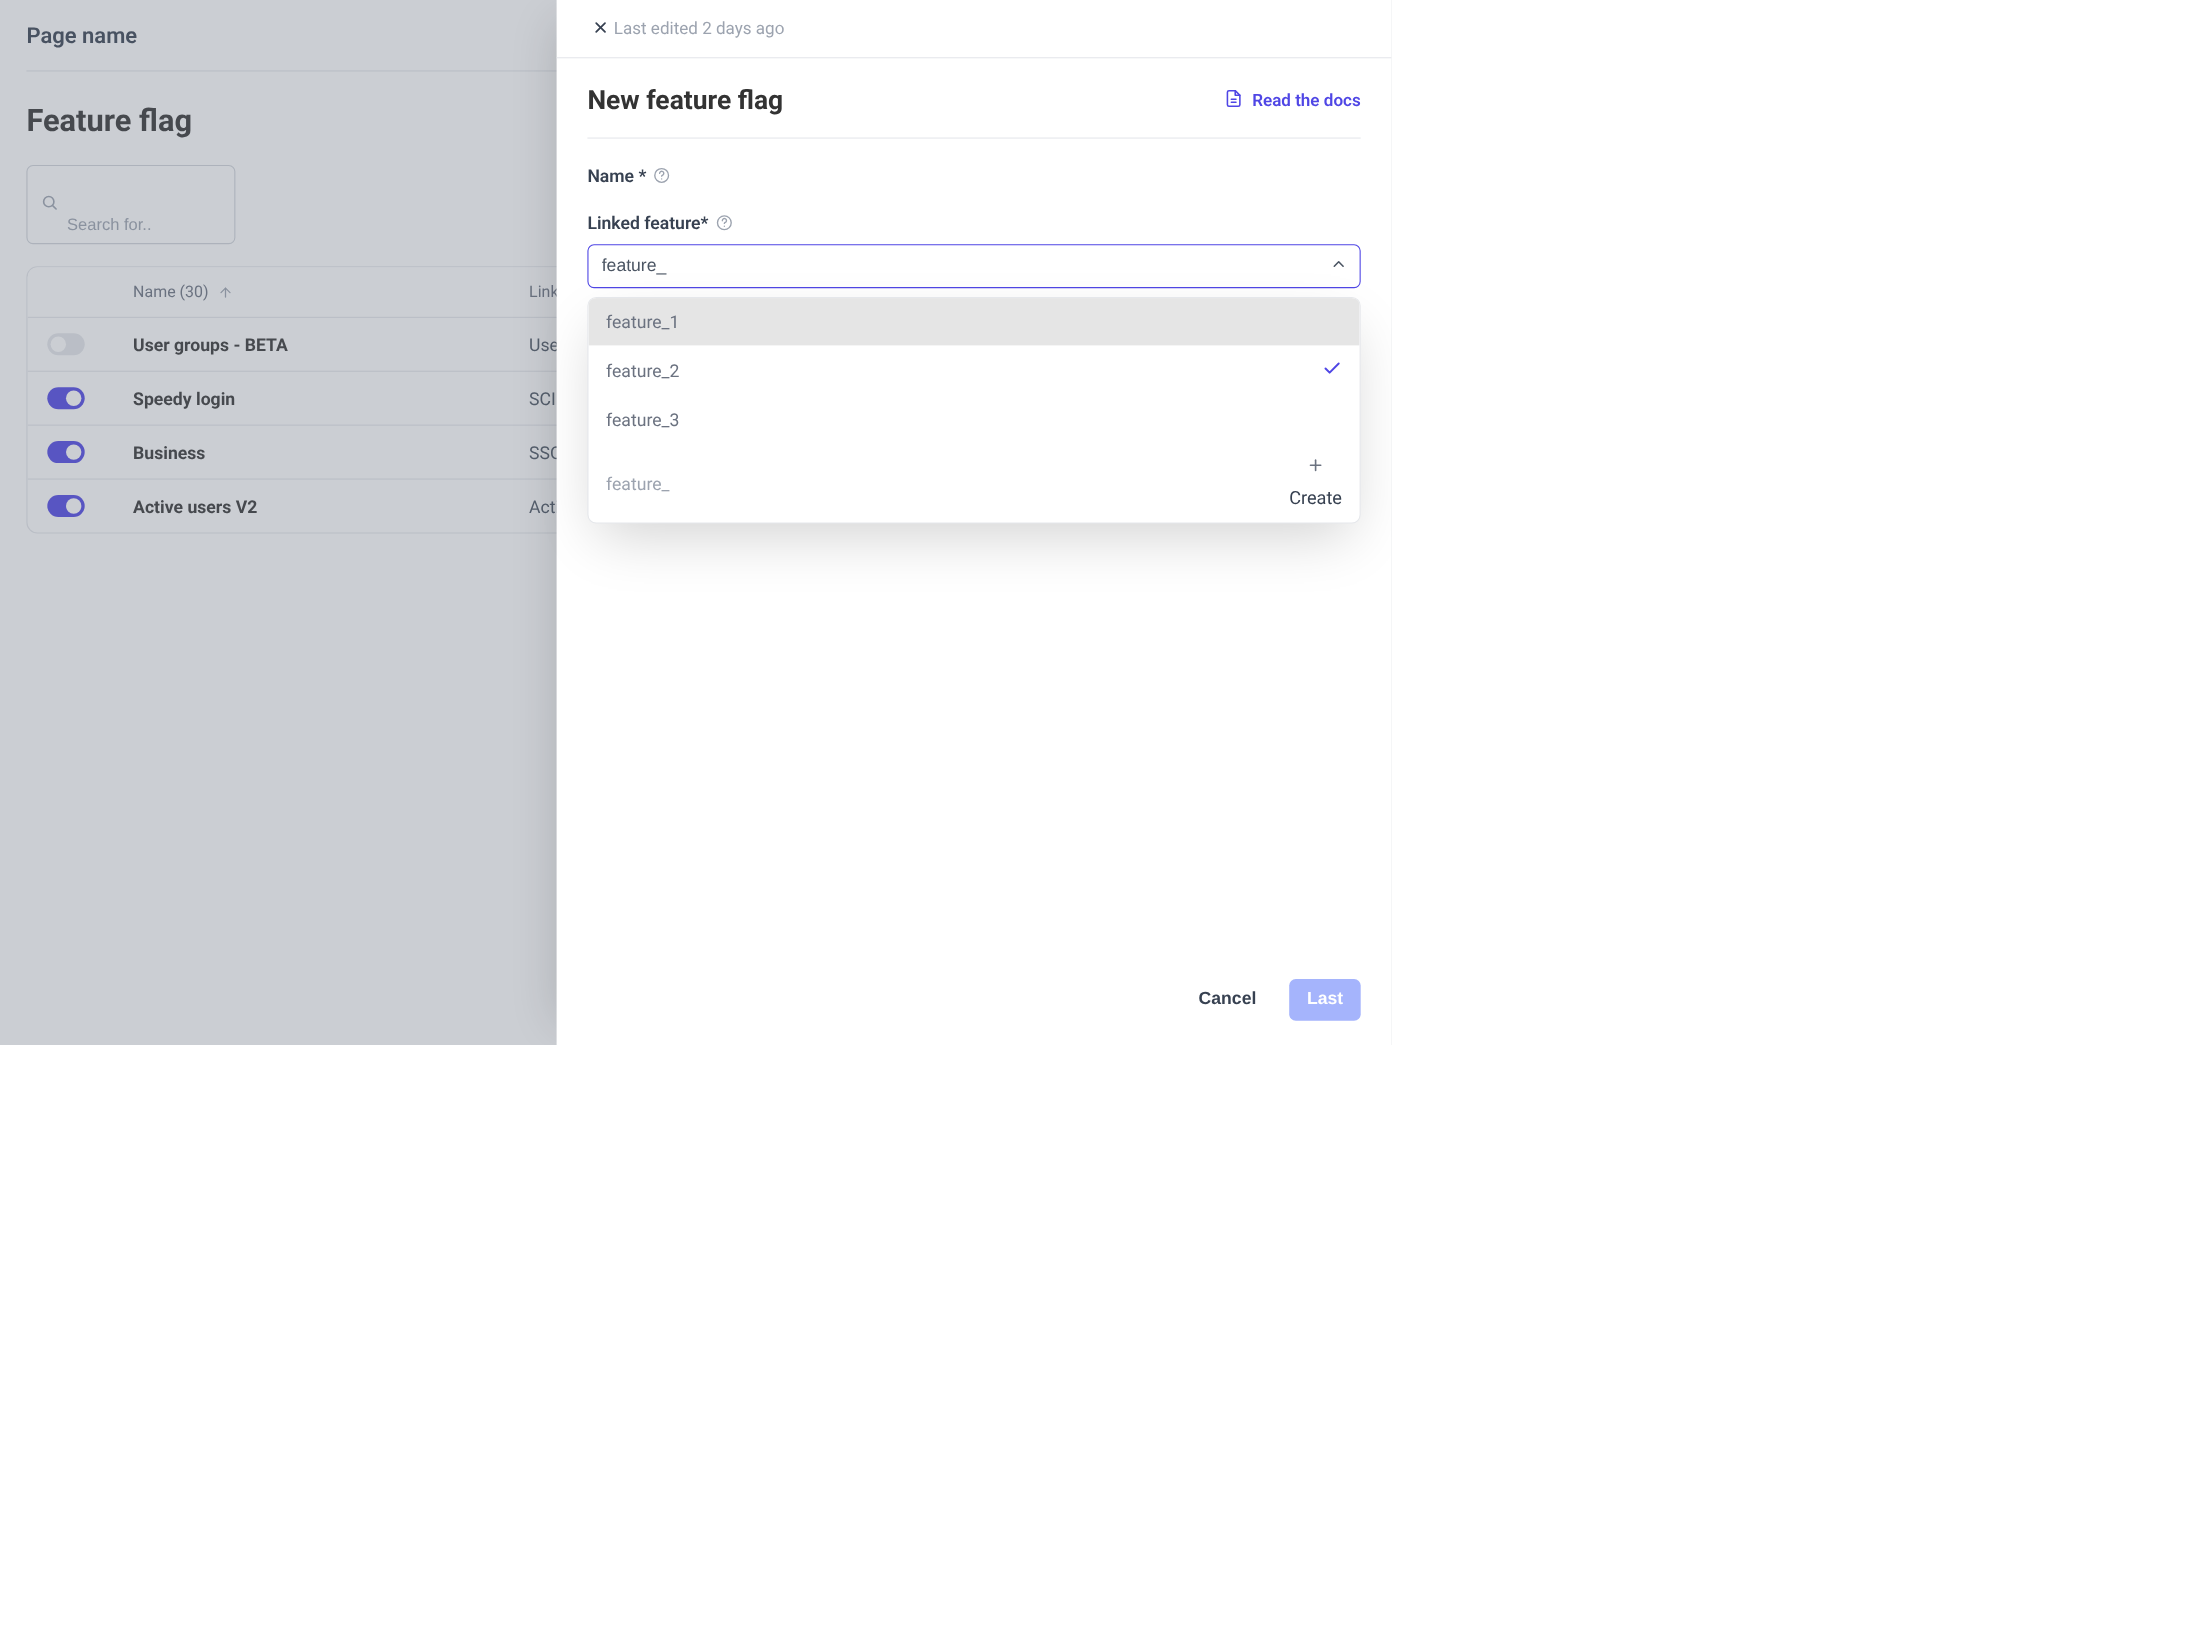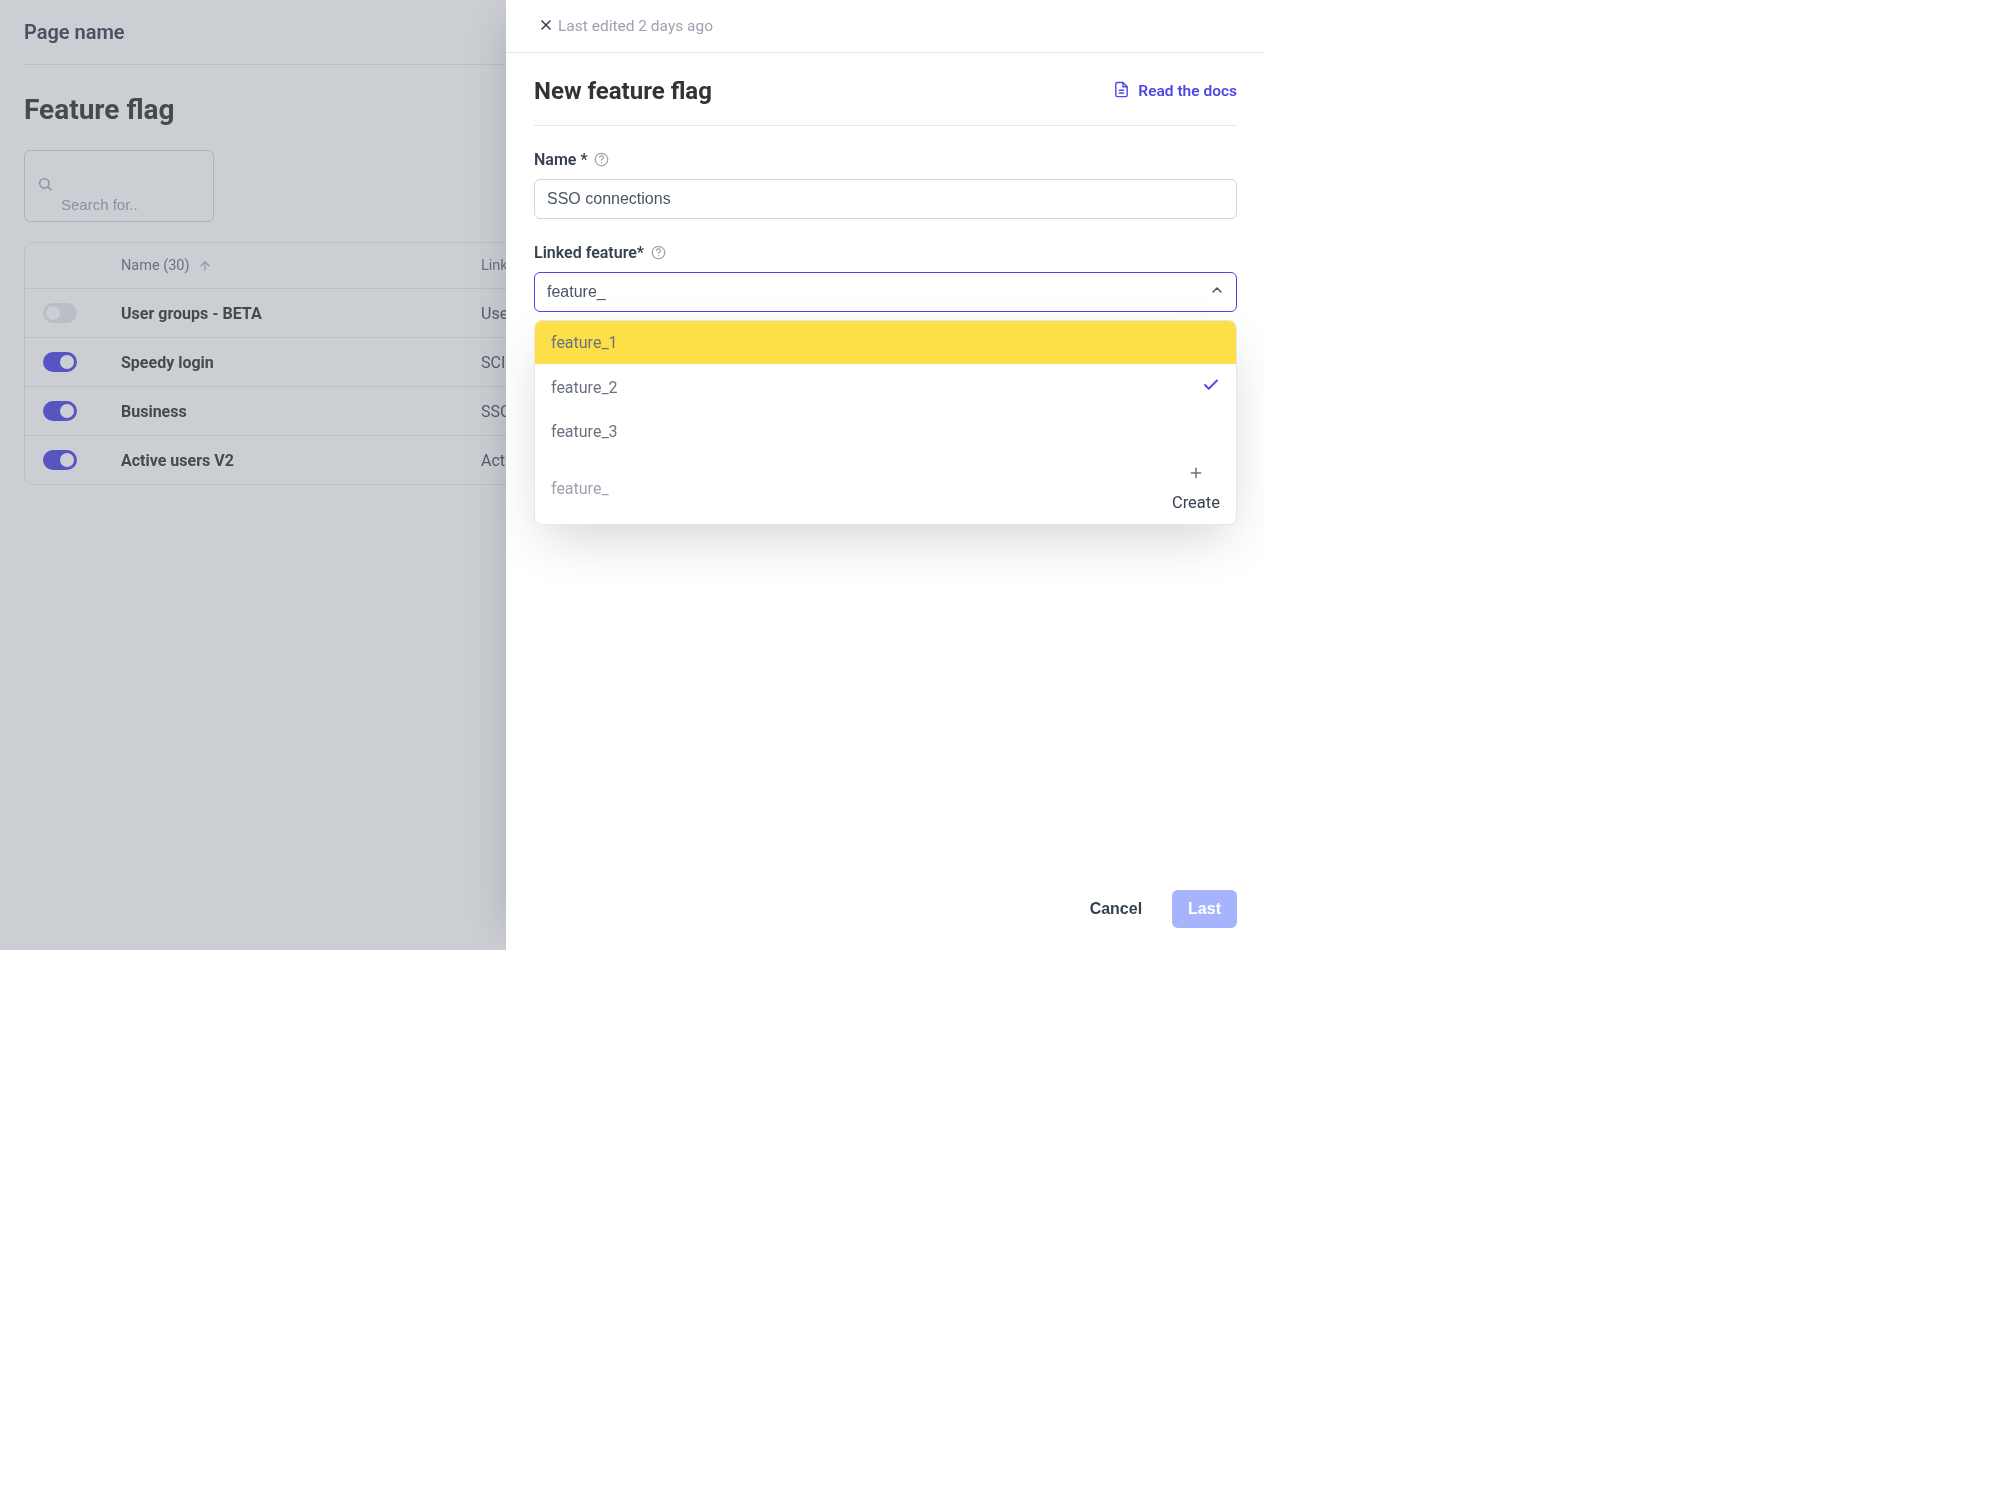--- a/index.html
+++ b/index.html
@@ -172,21 +172,21 @@
       box-shadow: 0 20px 50px -10px rgba(0,0,0,0.18);
       overflow: hidden;
       z-index: 100;
     }
     .dd-option {
       display: flex; align-items: center; justify-content: space-between;
       padding: 12px 16px;
       font-size: 16px; color: #6b7280;
       cursor: pointer;
     }
-    .dd-option.highlight { background: #fde047; }
+    .dd-option.highlight { background: #e5e5e5; }
     .dd-check { color: #4f46e5; }
     .dd-create {
       display: flex; align-items: center; justify-content: space-between;
       padding: 12px 16px;
       cursor: pointer;
     }
     .dd-create-left { font-size: 16px; color: #9ca3af; }
     .dd-create-right {
       display: inline-flex; align-items: center; gap: 8px;
       font-size: 16.5px; color: #374151; font-weight: 400; flex-direction: column;
@@ -326,21 +326,20 @@
     <div class="form-label">
       <span>Name *</span>
       <span class="help-icon">
         <svg width="15" height="15" viewBox="0 0 24 24" fill="none" stroke="currentColor" stroke-width="2" stroke-linecap="round" stroke-linejoin="round">
             <circle cx="12" cy="12" r="10"></circle>
             <path d="M9.1 9a3 3 0 1 1 5.6 1.4c-.7 1.1-2.7 1.3-2.7 2.6"></path>
             <line x1="12" y1="17" x2="12" y2="17.01"></line>
           </svg>
       </span>
     </div>
-    <input class="text-input" type="text" value="SSO connections" style="">
 
     
     <div class="form-label">
       <span>Linked feature*</span>
       <span class="help-icon">
         <svg width="15" height="15" viewBox="0 0 24 24" fill="none" stroke="currentColor" stroke-width="2" stroke-linecap="round" stroke-linejoin="round">
             <circle cx="12" cy="12" r="10"></circle>
             <path d="M9.1 9a3 3 0 1 1 5.6 1.4c-.7 1.1-2.7 1.3-2.7 2.6"></path>
             <line x1="12" y1="17" x2="12" y2="17.01"></line>
           </svg>

